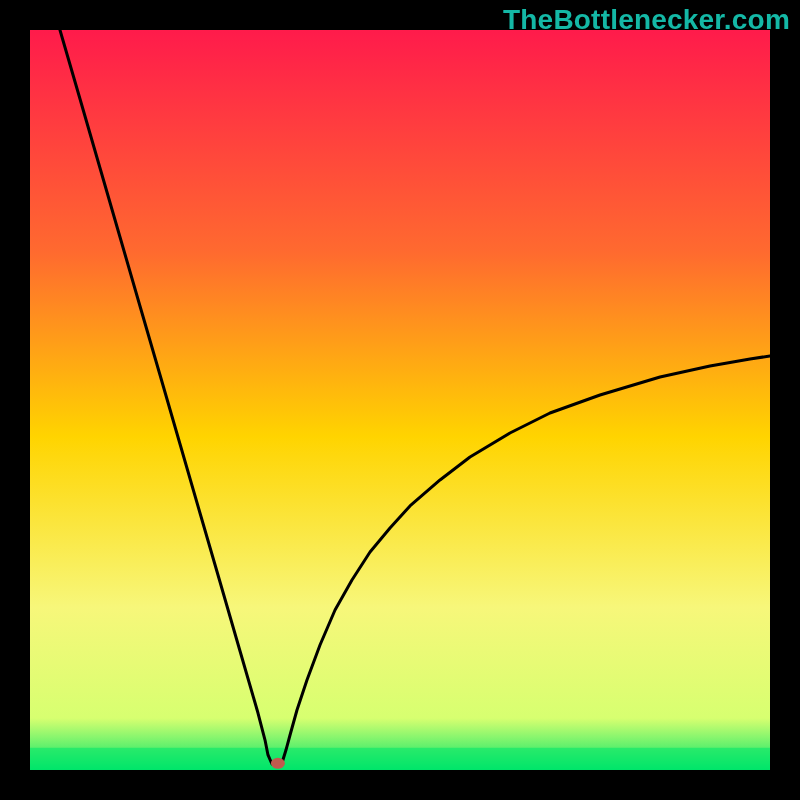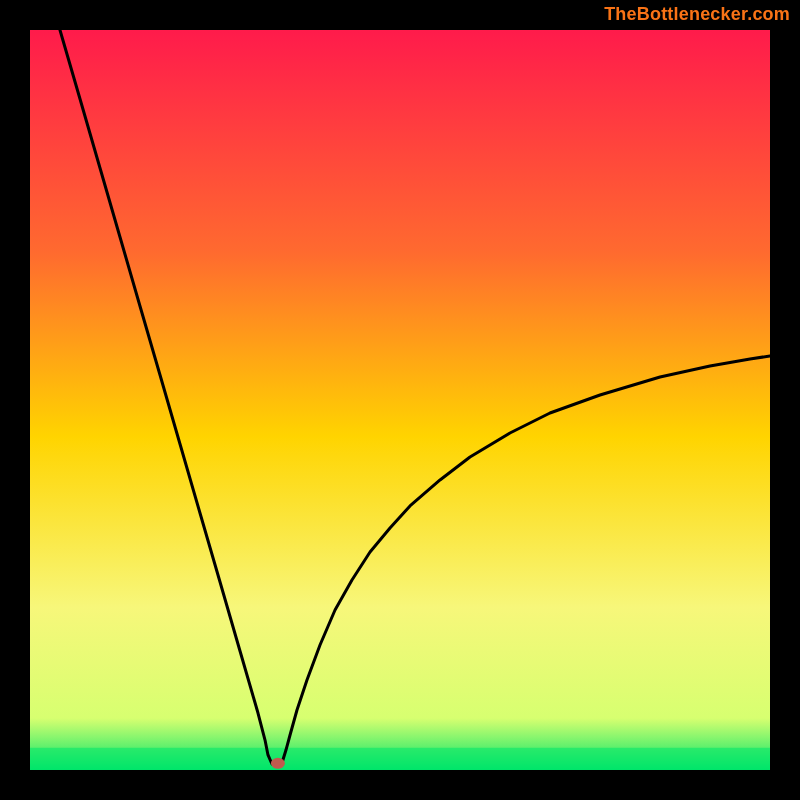--- a/index.html
+++ b/index.html
@@ -15,23 +15,23 @@
     left: 0;
     top: 0;
     width: 800px;
     height: 800px;
     background: #000;
   }
   .watermark {
     position: absolute;
     top: 4px;
     right: 10px;
-    color: #f97316;
+    color: #14b8a6;
     font-family: Arial, sans-serif;
-    font-size: 18px;
+    font-size: 28px;
     font-weight: 600;
     letter-spacing: 0.2px;
     z-index: 10;
     user-select: none;
   }
   svg {
     position: absolute;
     left: 0;
     top: 0;
   }

